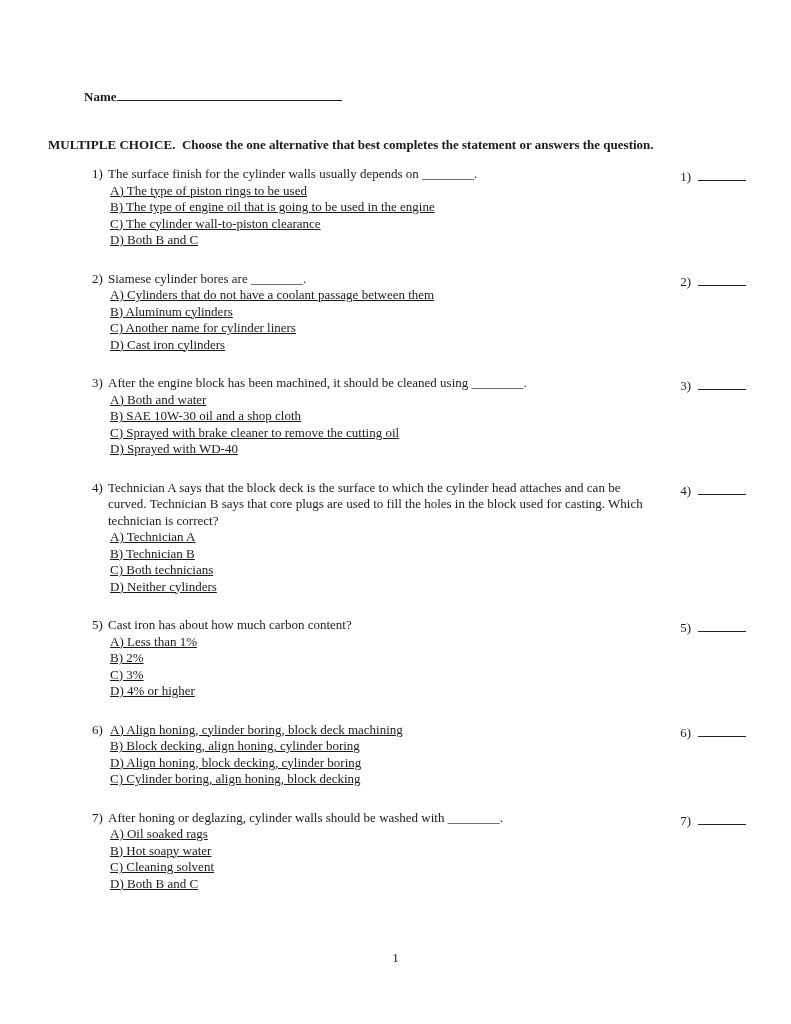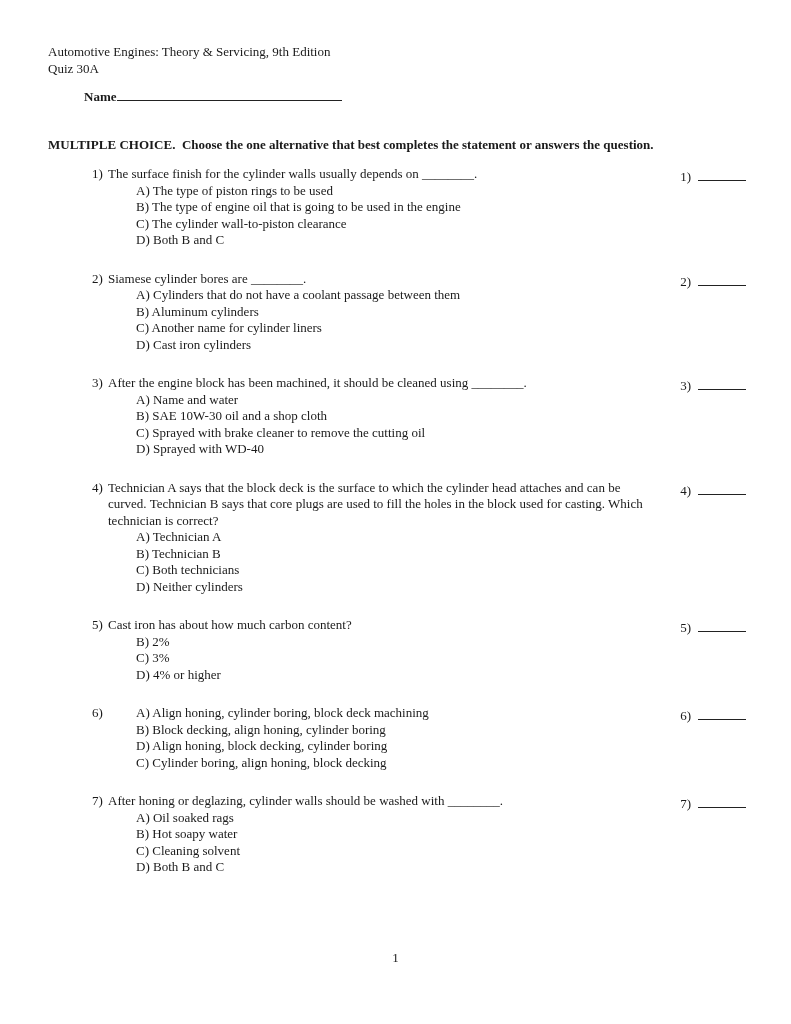--- a/index.html
+++ b/index.html
@@ -65,21 +65,22 @@
     flex: 0 0 auto;
     min-width: 13px;
     margin-right: 3px;
     white-space: nowrap;
   }
   .q-content {
     flex: 0 1 auto;
     max-width: 549px;
   }
   .q-options {
-    margin-left: 28px;
+    margin-left: 2px;
+    text-decoration: underline;
   }
   .q-answer {
     margin-left: auto;
     flex: 0 0 auto;
     white-space: nowrap;
   }
   .a-num {
     display: inline-block;
     margin-right: 7px;
   }
@@ -96,24 +97,20 @@
     left: 0;
     width: 100%;
     text-align: center;
   }
 </style>
 </head>
 <body>
 
 <div class="page">
 
-  <header class="doc-header">
-    <div>Automotive Engines: Theory &amp; Servicing, 9th Edition</div>
-    <div>Quiz 30A</div>
-  </header>
 
   <div class="name-row">
     <span class="name-label">Name</span><span class="name-blank"></span>
   </div>
 
   <div class="instructions">MULTIPLE CHOICE.  Choose the one alternative that best completes the statement or answers the question.</div>
 
   <main class="questions">
   <section class="question">
     <span class="q-num">1)</span>
@@ -145,21 +142,21 @@
     <div class="q-answer">
       <span class="a-num">2)</span><span class="a-blank"></span>
     </div>
   </section>
 
   <section class="question">
     <span class="q-num">3)</span>
     <div class="q-content">
       <div class="q-text">After the engine block has been machined, it should be cleaned using ________.</div>
       <div class="q-options">
-            <div class="q-option">A) Name and water</div>
+            <div class="q-option">A) Both and water</div>
             <div class="q-option">B) SAE 10W-30 oil and a shop cloth</div>
             <div class="q-option">C) Sprayed with brake cleaner to remove the cutting oil</div>
             <div class="q-option">D) Sprayed with WD-40</div>
           </div>
     </div>
     <div class="q-answer">
       <span class="a-num">3)</span><span class="a-blank"></span>
     </div>
   </section>
 
@@ -177,20 +174,21 @@
     <div class="q-answer">
       <span class="a-num">4)</span><span class="a-blank"></span>
     </div>
   </section>
 
   <section class="question">
     <span class="q-num">5)</span>
     <div class="q-content">
       <div class="q-text">Cast iron has about how much carbon content?</div>
       <div class="q-options">
+            <div class="q-option">A) Less than 1%</div>
             <div class="q-option">B) 2%</div>
             <div class="q-option">C) 3%</div>
             <div class="q-option">D) 4% or higher</div>
           </div>
     </div>
     <div class="q-answer">
       <span class="a-num">5)</span><span class="a-blank"></span>
     </div>
   </section>
 

